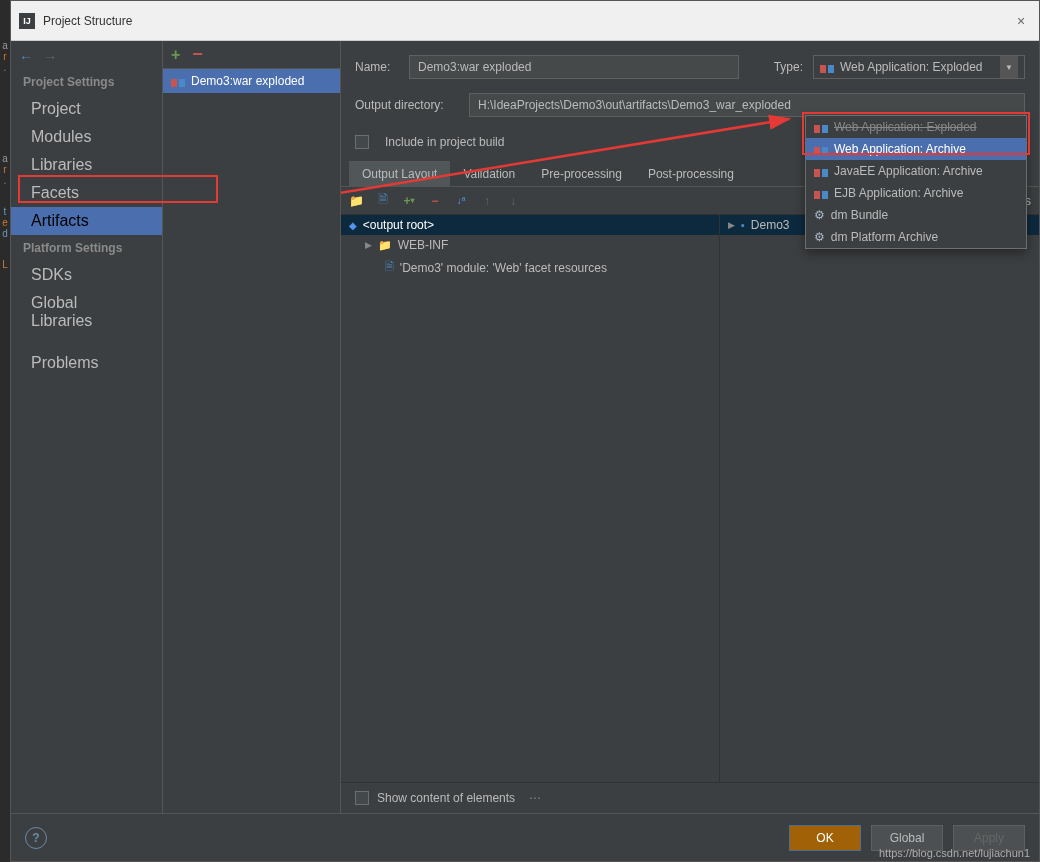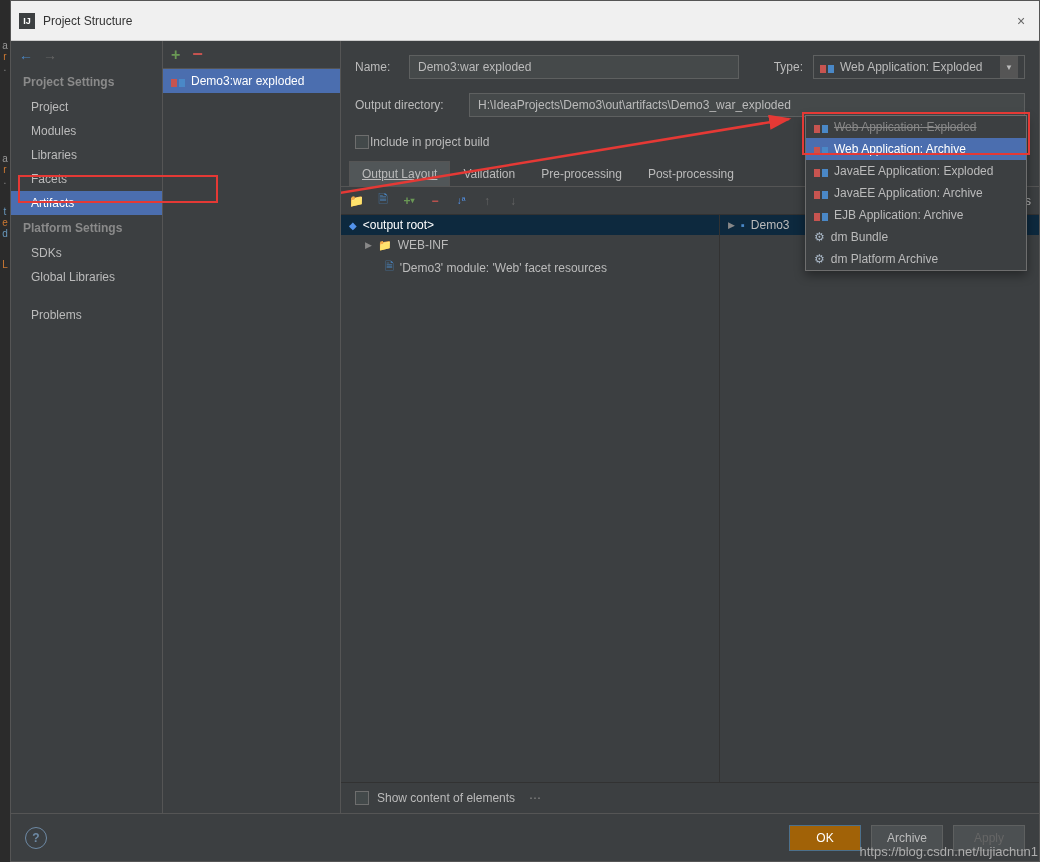--- a/index.html
+++ b/index.html
@@ -44,24 +44,24 @@
 }
 .nav-arrows {
   height: 28px; display: flex; align-items: center; padding: 0 8px; gap: 10px;
 }
 .nav-arrows span { color: #4a88c7; cursor: pointer; font-size: 14px; }
 .nav-arrows span.dim { color: #666; }
 .section-header {
   padding: 6px 12px; color: #8a8a8a; font-weight: bold; font-size: 12px;
 }
 .nav-item {
-  padding: 5px 20px; color: #bbbbbb; cursor: pointer; font-size: 12px;
+  padding: 5px 20px; color: #bbbbbb; cursor: pointer; font-size: 16px;
 }
 .nav-item.selected {
-  background: #4b6eaf; color: #ffffff;
+  background: #4b6eaf; color: #000000;
 }
 .red-box-1 {
   position: absolute; left: 18px; top: 175px; width: 200px; height: 28px;
   border: 2px solid #e53935; pointer-events: none; z-index: 50;
 }
 .mid-panel {
   width: 178px; background: #3c3f41; border-right: 1px solid #555;
 }
 .mid-toolbar {
   height: 28px; display: flex; align-items: center; padding: 0 8px; gap: 12px;
@@ -85,32 +85,32 @@
 }
 .type-select {
   background: #3c3f41; border: 1px solid #5e6060; color: #bbbbbb;
   padding: 2px 6px; height: 24px; display: flex; align-items: center; gap: 6px;
   width: 212px; position: relative;
 }
 .type-select .arrow {
   margin-left: auto; background: #555; width: 18px; height: 22px;
   display: flex; align-items: center; justify-content: center; font-size: 8px;
 }
-.checkbox-row { display: flex; align-items: center; gap: 1px; padding: 4px 28px 12px 14px; }
+.checkbox-row { display: flex; align-items: center; gap: 16px; padding: 4px 28px 12px 14px; }
 .checkbox {
   width: 14px; height: 14px; border: 1px solid #6e6e6e; background: #43494a;
 }
 .tabs {
   display: flex; border-bottom: 1px solid #555; padding-left: 8px;
 }
 .tab {
   padding: 5px 12px; color: #bbbbbb; cursor: pointer; font-size: 12px;
   border: 1px solid transparent; border-bottom: none;
 }
-.tab.active { background: #515658; border-color: #555; text-decoration: underline; }
+.tab.active { background: #515658; border-color: #555; }
 .layout-toolbar {
   height: 28px; background: #3c3f41; display: flex; align-items: center;
   padding: 0 8px; gap: 10px; border-bottom: 1px solid #323232;
 }
 .tb-icon { width: 16px; height: 16px; display: flex; align-items: center; justify-content: center; cursor: pointer; }
 .avail-label { margin-left: auto; color: #bbbbbb; font-size: 12px; }
 .content-split { flex: 1; display: flex; overflow: hidden; }
 .tree-pane { flex: 1; background: #3c3f41; }
 .tree-row { display: flex; align-items: center; padding: 3px 8px; gap: 6px; font-size: 12px; }
 .tree-row.selected { background: #0d293e; color: #fff; }
@@ -165,22 +165,22 @@
   content: ""; position: absolute; right: 0; top: 4px; width: 6px; height: 8px; background: #4a88c7;
 }
 .folder-icon { color: #87939a; font-size: 11px; }
 .folder-icon-blue { color: #4a88c7; font-size: 11px; }
 .diamond-icon { color: #5394ec; font-size: 10px; }
 .tri { color: #888; font-size: 9px; }
 .arrow-annotation {
   position: absolute; z-index: 55; pointer-events: none;
 }
 .watermark {
-  position: absolute; right: 2px; bottom: 3px; color: #adadad;
-  font-size: 13px; z-index: 70;
+  position: absolute; right: 10px; bottom: 3px; color: #adadad;
+  font-size: 11px; z-index: 70;
 }
 .ellipsis-icon { color: #888; letter-spacing: 1px; }
 </style>
 </head>
 <body>
 
 <div class="left-strip">
   <div style="margin-top:40px;color:#999">a</div>
   <div>r</div>
   <div style="color:#888">.</div>
@@ -306,24 +306,20 @@
         <div class="dd-item struck">
           <span class="gift-icon"></span>
           <span>Web Application: Exploded</span>
         </div>
         <div class="dd-item selected">
           <span class="gift-icon"></span>
           <span>Web Application: Archive</span>
         </div>
         <div class="dd-item">
           <span class="gift-icon"></span>
-          <span>JavaEE Application: Exploded</span>
-        </div>
-        <div class="dd-item">
-          <span class="gift-icon"></span>
           <span>JavaEE Application: Archive</span>
         </div>
         <div class="dd-item">
           <span class="gift-icon"></span>
           <span>EJB Application: Archive</span>
         </div>
         <div class="dd-item">
           <span style="color:#a9b7c6">⚙</span>
           <span>dm Bundle</span>
         </div>
@@ -346,21 +342,21 @@
     </div>
   </div>
 
   <div class="footer">
     <div class="help-icon">?</div>
     <div class="footer-spacer"></div>
     <div class="btn primary">
         <span>OK</span>
       </div>
     <div class="btn">
-        <span>Archive</span>
+        <span>Global</span>
       </div>
     <div class="btn disabled">
         <span>Apply</span>
       </div>
   </div>
 </div>
 
 <div class="red-box-1"></div>
 
 <div class="watermark">https://blog.csdn.net/lujiachun1</div>

